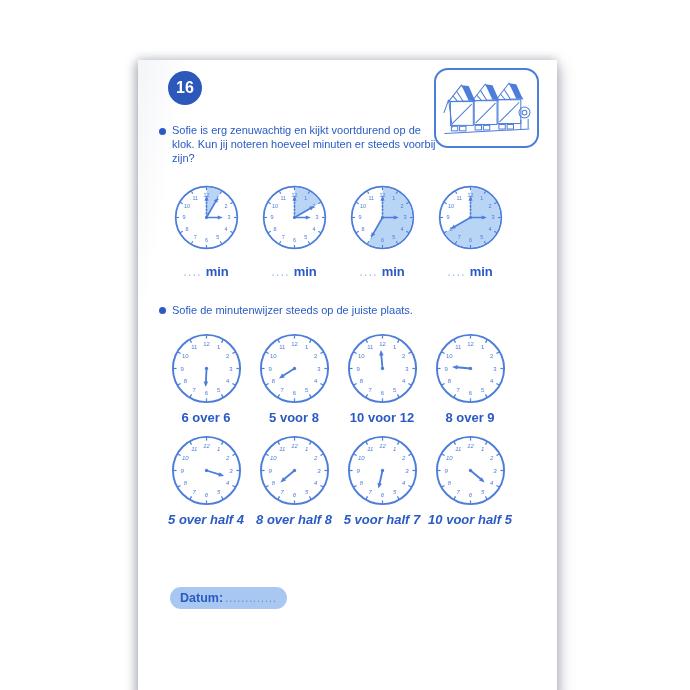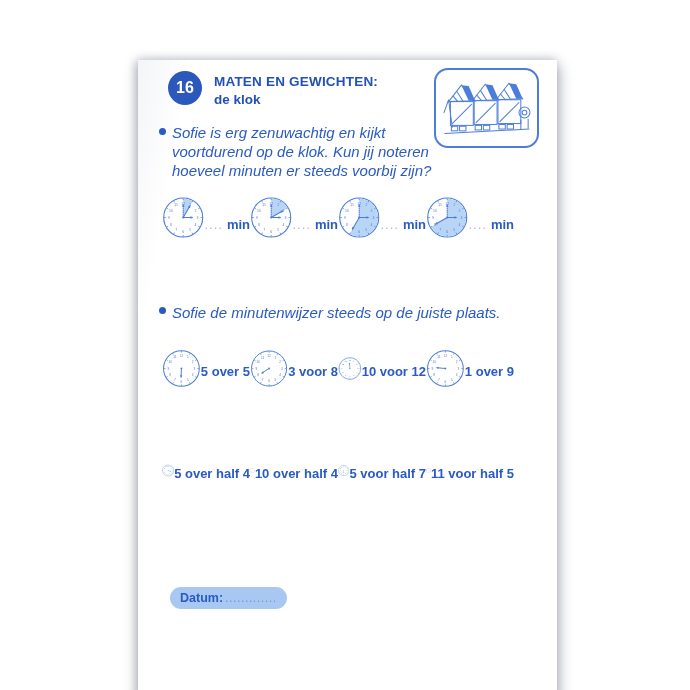--- a/index.html
+++ b/index.html
@@ -23,35 +23,35 @@
   .title-line2 { font-weight:bold; font-size:13.5px; margin-top:3px; }
 
   .illus-box {
     position:absolute; left:296px; top:8px; width:105px; height:80px;
     border:2px solid #4d7dda; border-radius:14px; background:#ffffff;
     display:flex; align-items:center; justify-content:center;
   }
   .illus-box svg { width:92px; height:64px; }
 
   
-  .instruction { position:absolute; color:#2a5ac4; font-size:15px; line-height:19px;font-style:italic; }
+  .instruction { position:absolute; color:#2a5ac4; font-size:11px; line-height:14px; }
   .instr1 { left:34px; top:63px; width:270px; }
   .instr2 { left:34px; top:243px; width:330px; }
   .bullet {
     position:absolute; width:7px; height:7px; border-radius:50%; background:#2a5ac4;
   }
   .bullet1 { left:21px; top:68px; }
   .bullet2 { left:21px; top:247px; }
 
   
   .clock-row { position:absolute; display:flex; }
   .row-ex1 { left:24px; top:124px; }
   .row-ex2a { left:24px; top:272px; }
-  .row-ex2b { left:24px; top:374px; }
-  .clock-cell { width:88px; display:flex; flex-direction:row; align-items:center; }
+  .row-ex2b { left:24px; top:374px;font-style:italic; }
+  .clock-cell { width:88px; display:flex; flex-direction:column; align-items:center; }
   .row-ex1 .clock { width:67px; height:67px; }
   .row-ex2a .clock, .row-ex2b .clock { width:73px; height:73px; }
   .clock svg { width:100%; height:100%; display:block; }
 
   .min-label { margin-top:13px; font-size:13px; color:#2a5ac4; white-space:nowrap; }
   .min-label .dots { color:#a3bdea; font-weight:normal; letter-spacing:1px; }
   .min-label .unit { font-weight:bold; margin-left:4px; }
   .time-label { margin-top:5px; font-size:13px; font-weight:bold; color:#2a5ac4; white-space:nowrap; }
 
   
@@ -68,24 +68,20 @@
 </head>
 <body>
 
 <div class="stage">
   <div class="sheet">
 
     <div class="page-badge">
       <span>16</span>
     </div>
 
-    <div class="title-block">
-      <div class="title-line1">MATEN EN GEWICHTEN:</div>
-      <div class="title-line2">de klok</div>
-    </div>
 
     <div class="illus-box">
       <svg viewBox="0 0 100 70">
         <g stroke="#4d7dda" stroke-width="1.1" fill="none" stroke-linecap="round">
 
           <path d="M4 63 L96 58"></path>
           <path d="M3 40 L8 26 L12 56"></path>
 
           <g>
             <rect x="10" y="28" width="25" height="26"></rect>
@@ -322,21 +318,21 @@
               <text x="20.988148973221307" y="36.15" text-anchor="middle" font-size="8.2" fill="#4d7dda" font-family="Liberation Sans, sans-serif">10</text>
               <line x1="27.34999999999998" y1="10.769049208564944" x2="29.499999999999982" y2="14.492958444838024" stroke="#4d7dda" stroke-width="1.7"></line>
               <text x="33.249999999999986" y="23.888148973221313" text-anchor="middle" font-size="8.2" fill="#4d7dda" font-family="Liberation Sans, sans-serif">11</text>
               <line x1="49.999999999999986" y1="4.700000000000003" x2="49.99999999999999" y2="9" stroke="#4d7dda" stroke-width="1.7"></line>
               <text x="49.99999999999999" y="19.4" text-anchor="middle" font-size="8.2" fill="#4d7dda" font-family="Liberation Sans, sans-serif">12</text>
               <line x1="50" y1="50" x2="49.157273436101704" y2="69.3016116409615" stroke="#4d7dda" stroke-width="2.5" stroke-linecap="round"></line>
               <polygon points="48.89555711190969,75.29590097045264 46.12565303024595,67.66781920775617 52.31975200405346,67.93825940942125" fill="#4d7dda"></polygon>
               <circle cx="50" cy="50" r="2.3" fill="#4d7dda"></circle>
             </svg>
           </div>
-          <div class="time-label">5 over 5</div>
+          <div class="time-label">6 over 6</div>
         </div>
         <div class="clock-cell">
           <div class="clock">
             <svg viewBox="0 0 100 100">
               <circle cx="50" cy="50" r="46" fill="#ffffff" stroke="#4d7dda" stroke-width="2.6"></circle>
               <line x1="72.64999999999999" y1="10.76904920856493" x2="70.5" y2="14.49295844483801" stroke="#4d7dda" stroke-width="1.7"></line>
               <text x="66.75" y="23.888148973221302" text-anchor="middle" font-size="8.2" fill="#4d7dda" font-family="Liberation Sans, sans-serif">1</text>
               <line x1="89.23095079143506" y1="27.349999999999998" x2="85.50704155516198" y2="29.499999999999996" stroke="#4d7dda" stroke-width="1.7"></line>
               <text x="79.01185102677869" y="36.15" text-anchor="middle" font-size="8.2" fill="#4d7dda" font-family="Liberation Sans, sans-serif">2</text>
               <line x1="95.3" y1="50" x2="91" y2="50" stroke="#4d7dda" stroke-width="1.7"></line>
@@ -357,21 +353,21 @@
               <text x="20.988148973221307" y="36.15" text-anchor="middle" font-size="8.2" fill="#4d7dda" font-family="Liberation Sans, sans-serif">10</text>
               <line x1="27.34999999999998" y1="10.769049208564944" x2="29.499999999999982" y2="14.492958444838024" stroke="#4d7dda" stroke-width="1.7"></line>
               <text x="33.249999999999986" y="23.888148973221313" text-anchor="middle" font-size="8.2" fill="#4d7dda" font-family="Liberation Sans, sans-serif">11</text>
               <line x1="49.999999999999986" y1="4.700000000000003" x2="49.99999999999999" y2="9" stroke="#4d7dda" stroke-width="1.7"></line>
               <text x="49.99999999999999" y="19.4" text-anchor="middle" font-size="8.2" fill="#4d7dda" font-family="Liberation Sans, sans-serif">12</text>
               <line x1="50" y1="50" x2="33.70567726689505" y2="60.38062843326065" stroke="#4d7dda" stroke-width="2.5" stroke-linecap="round"></line>
               <polygon points="28.645328592017737,63.60442608334159 33.30513564973923,56.96016553872046 36.63639322148954,62.18919250276035" fill="#4d7dda"></polygon>
               <circle cx="50" cy="50" r="2.3" fill="#4d7dda"></circle>
             </svg>
           </div>
-          <div class="time-label">3 voor 8</div>
+          <div class="time-label">5 voor 8</div>
         </div>
         <div class="clock-cell">
           <div class="clock">
             <svg viewBox="0 0 100 100">
               <circle cx="50" cy="50" r="46" fill="#ffffff" stroke="#4d7dda" stroke-width="2.6"></circle>
               <line x1="72.64999999999999" y1="10.76904920856493" x2="70.5" y2="14.49295844483801" stroke="#4d7dda" stroke-width="1.7"></line>
               <text x="66.75" y="23.888148973221302" text-anchor="middle" font-size="8.2" fill="#4d7dda" font-family="Liberation Sans, sans-serif">1</text>
               <line x1="89.23095079143506" y1="27.349999999999998" x2="85.50704155516198" y2="29.499999999999996" stroke="#4d7dda" stroke-width="1.7"></line>
               <text x="79.01185102677869" y="36.15" text-anchor="middle" font-size="8.2" fill="#4d7dda" font-family="Liberation Sans, sans-serif">2</text>
               <line x1="95.3" y1="50" x2="91" y2="50" stroke="#4d7dda" stroke-width="1.7"></line>
@@ -427,21 +423,21 @@
               <text x="20.988148973221307" y="36.15" text-anchor="middle" font-size="8.2" fill="#4d7dda" font-family="Liberation Sans, sans-serif">10</text>
               <line x1="27.34999999999998" y1="10.769049208564944" x2="29.499999999999982" y2="14.492958444838024" stroke="#4d7dda" stroke-width="1.7"></line>
               <text x="33.249999999999986" y="23.888148973221313" text-anchor="middle" font-size="8.2" fill="#4d7dda" font-family="Liberation Sans, sans-serif">11</text>
               <line x1="49.999999999999986" y1="4.700000000000003" x2="49.99999999999999" y2="9" stroke="#4d7dda" stroke-width="1.7"></line>
               <text x="49.99999999999999" y="19.4" text-anchor="middle" font-size="8.2" fill="#4d7dda" font-family="Liberation Sans, sans-serif">12</text>
               <line x1="50" y1="50" x2="30.753518432867477" y2="48.31615105011525" stroke="#4d7dda" stroke-width="2.5" stroke-linecap="round"></line>
               <polygon points="24.776350244317,47.7932165936293 32.51799328252284,45.358681100152324 31.97762767748735,51.53508822832114" fill="#4d7dda"></polygon>
               <circle cx="50" cy="50" r="2.3" fill="#4d7dda"></circle>
             </svg>
           </div>
-          <div class="time-label">1 over 9</div>
+          <div class="time-label">8 over 9</div>
         </div>
       </div>
     <div class="clock-row row-ex2b">
         <div class="clock-cell">
           <div class="clock">
             <svg viewBox="0 0 100 100">
               <circle cx="50" cy="50" r="46" fill="#ffffff" stroke="#4d7dda" stroke-width="2.6"></circle>
               <line x1="72.64999999999999" y1="10.76904920856493" x2="70.5" y2="14.49295844483801" stroke="#4d7dda" stroke-width="1.7"></line>
               <text x="66.75" y="23.888148973221302" text-anchor="middle" font-size="8.2" fill="#4d7dda" font-family="Liberation Sans, sans-serif">1</text>
               <line x1="89.23095079143506" y1="27.349999999999998" x2="85.50704155516198" y2="29.499999999999996" stroke="#4d7dda" stroke-width="1.7"></line>
@@ -499,21 +495,21 @@
               <text x="20.988148973221307" y="36.15" text-anchor="middle" font-size="8.2" fill="#4d7dda" font-family="Liberation Sans, sans-serif">10</text>
               <line x1="27.34999999999998" y1="10.769049208564944" x2="29.499999999999982" y2="14.492958444838024" stroke="#4d7dda" stroke-width="1.7"></line>
               <text x="33.249999999999986" y="23.888148973221313" text-anchor="middle" font-size="8.2" fill="#4d7dda" font-family="Liberation Sans, sans-serif">11</text>
               <line x1="49.999999999999986" y1="4.700000000000003" x2="49.99999999999999" y2="9" stroke="#4d7dda" stroke-width="1.7"></line>
               <text x="49.99999999999999" y="19.4" text-anchor="middle" font-size="8.2" fill="#4d7dda" font-family="Liberation Sans, sans-serif">12</text>
               <line x1="50" y1="50" x2="35.20002135894135" y2="62.418656619143945" stroke="#4d7dda" stroke-width="2.5" stroke-linecap="round"></line>
               <polygon points="30.60375470022748,66.27538227726318 34.35644643359154,59.0797374309453 38.341729613648084,63.82921297828297" fill="#4d7dda"></polygon>
               <circle cx="50" cy="50" r="2.3" fill="#4d7dda"></circle>
             </svg>
           </div>
-          <div class="time-label">10 over half 4</div>
+          <div class="time-label">8 over half 8</div>
         </div>
         <div class="clock-cell">
           <div class="clock">
             <svg viewBox="0 0 100 100">
               <circle cx="50" cy="50" r="46" fill="#ffffff" stroke="#4d7dda" stroke-width="2.6"></circle>
               <line x1="72.64999999999999" y1="10.76904920856493" x2="70.5" y2="14.49295844483801" stroke="#4d7dda" stroke-width="1.7"></line>
               <text x="66.75" y="23.888148973221302" text-anchor="middle" font-size="8.2" fill="#4d7dda" font-family="Liberation Sans, sans-serif">1</text>
               <line x1="89.23095079143506" y1="27.349999999999998" x2="85.50704155516198" y2="29.499999999999996" stroke="#4d7dda" stroke-width="1.7"></line>
               <text x="79.01185102677869" y="36.15" text-anchor="middle" font-size="8.2" fill="#4d7dda" font-family="Liberation Sans, sans-serif">2</text>
               <line x1="95.3" y1="50" x2="91" y2="50" stroke="#4d7dda" stroke-width="1.7"></line>
@@ -569,21 +565,21 @@
               <text x="20.988148973221307" y="36.15" text-anchor="middle" font-size="8.2" fill="#4d7dda" font-family="Liberation Sans, sans-serif">10</text>
               <line x1="27.34999999999998" y1="10.769049208564944" x2="29.499999999999982" y2="14.492958444838024" stroke="#4d7dda" stroke-width="1.7"></line>
               <text x="33.249999999999986" y="23.888148973221313" text-anchor="middle" font-size="8.2" fill="#4d7dda" font-family="Liberation Sans, sans-serif">11</text>
               <line x1="49.999999999999986" y1="4.700000000000003" x2="49.99999999999999" y2="9" stroke="#4d7dda" stroke-width="1.7"></line>
               <text x="49.99999999999999" y="19.4" text-anchor="middle" font-size="8.2" fill="#4d7dda" font-family="Liberation Sans, sans-serif">12</text>
               <line x1="50" y1="50" x2="64.79997864105866" y2="62.41865661914394" stroke="#4d7dda" stroke-width="2.5" stroke-linecap="round"></line>
               <polygon points="69.39624529977252,66.27538227726318 61.658270386351916,63.82921297828297 65.64355356640846,59.0797374309453" fill="#4d7dda"></polygon>
               <circle cx="50" cy="50" r="2.3" fill="#4d7dda"></circle>
             </svg>
           </div>
-          <div class="time-label">11 voor half 5</div>
+          <div class="time-label">10 voor half 5</div>
         </div>
       </div>
 
     <div class="pill pill-datum">
       <span class="lab">Datum:</span>
       <span class="dots">.............</span>
     </div>
 
   </div>
 </div>

